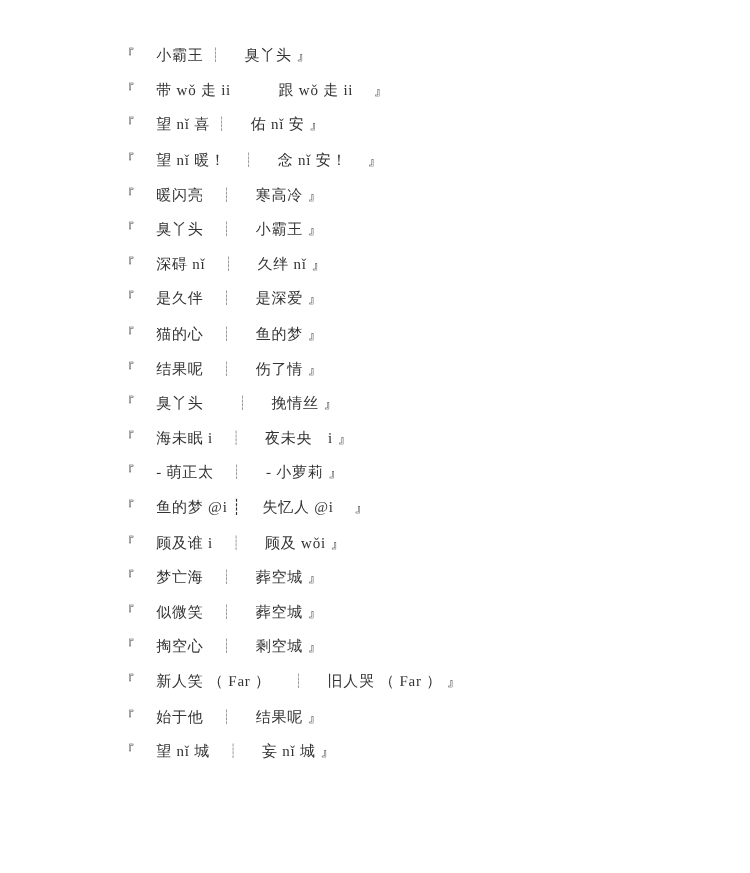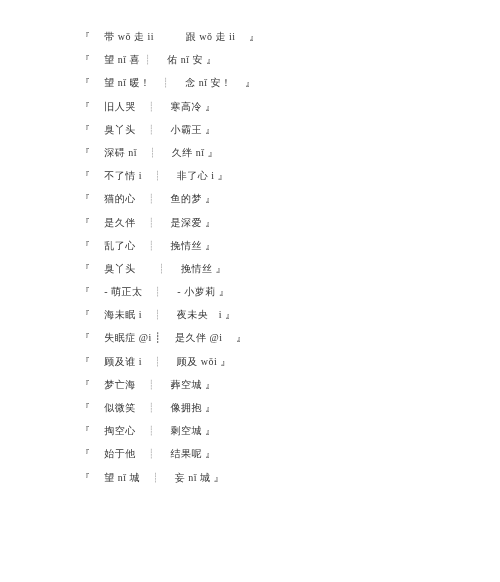--- a/index.html
+++ b/index.html
@@ -16,33 +16,34 @@
     .row {
       margin-bottom: 9.2px;
       white-space: nowrap;
       letter-spacing: 0.5px;
     }
   </style>
 </head>
 <body>
 
 <div id="list">
+    <div class="row">『 ゟ小霸王 ┊ ゞ臭丫头 』</div>
     <div class="row">『 ゟ带 wǒ 走 ii　　ゞ跟 wǒ 走 ii　 』</div>
     <div class="row">『 ゟ望 nǐ 喜 ┊ ゞ佑 nǐ 安 』</div>
     <div class="row">『 ゟ望 nǐ 暖！　┊ ゞ念 nǐ 安！　 』</div>
-    <div class="row">『 ゞ旧人哭　┊ ゞ寒高冷 』</div>
+    <div class="row">『 ゟ暖闪亮　┊ ゞ寒高冷 』</div>
     <div class="row">『 ゟ臭丫头　┊ ゞ小霸王 』</div>
     <div class="row">『 ゟ深碍 nǐ　┊ ゞ久绊 nǐ 』</div>
-    <div class="row">『 ゟ不了情 i　┊ ゞ非了心 i 』</div>
+    <div class="row">『 ゟ是久伴　┊ ゞ是深爱 』</div>
     <div class="row">『 ゟ猫的心　┊ ゞ鱼的梦 』</div>
-    <div class="row">『 ゟ是久伴　┊ ゞ是深爱 』</div>
-    <div class="row">『 ゟ乱了心　┊ ゞ挽情丝 』</div>
+    <div class="row">『 ゞ结果呢　┊ ゞ伤了情 』</div>
     <div class="row">『 ゞ臭丫头　　┊ ゞ挽情丝 』</div>
+    <div class="row">『 ゟ海未眠 i　┊ ゞ夜未央　i 』</div>
     <div class="row">『 ゟ- 萌正太　┊ ゞ- 小萝莉 』</div>
-    <div class="row">『 ゟ海未眠 i　┊ ゞ夜未央　i 』</div>
-    <div class="row">『 ゟ失眠症 @i ┊ ゟ是久伴 @i　 』</div>
+    <div class="row">『 ゞ鱼的梦 @i ┊ ゞ失忆人 @i　 』</div>
     <div class="row">『 ゟ顾及谁 i　┊ ゞ顾及 wǒi 』</div>
     <div class="row">『 ゟ梦亡海　┊ ゞ葬空城 』</div>
-    <div class="row">『 ゟ似微笑　┊ ゞ像拥抱 』</div>
+    <div class="row">『 ゟ似微笑　┊ ゞ葬空城 』</div>
     <div class="row">『 ゟ掏空心　┊ ゞ剩空城 』</div>
+    <div class="row">『 ゟ新人笑 （ Far ）　 ┊ ゞ旧人哭 （ Far ） 』</div>
     <div class="row">『 ゟ始于他　┊ ゞ结果呢 』</div>
     <div class="row">『 ゟ望 nǐ 城　┊ ゞ妄 nǐ 城 』</div>
   </div>
 
 </body></html>

